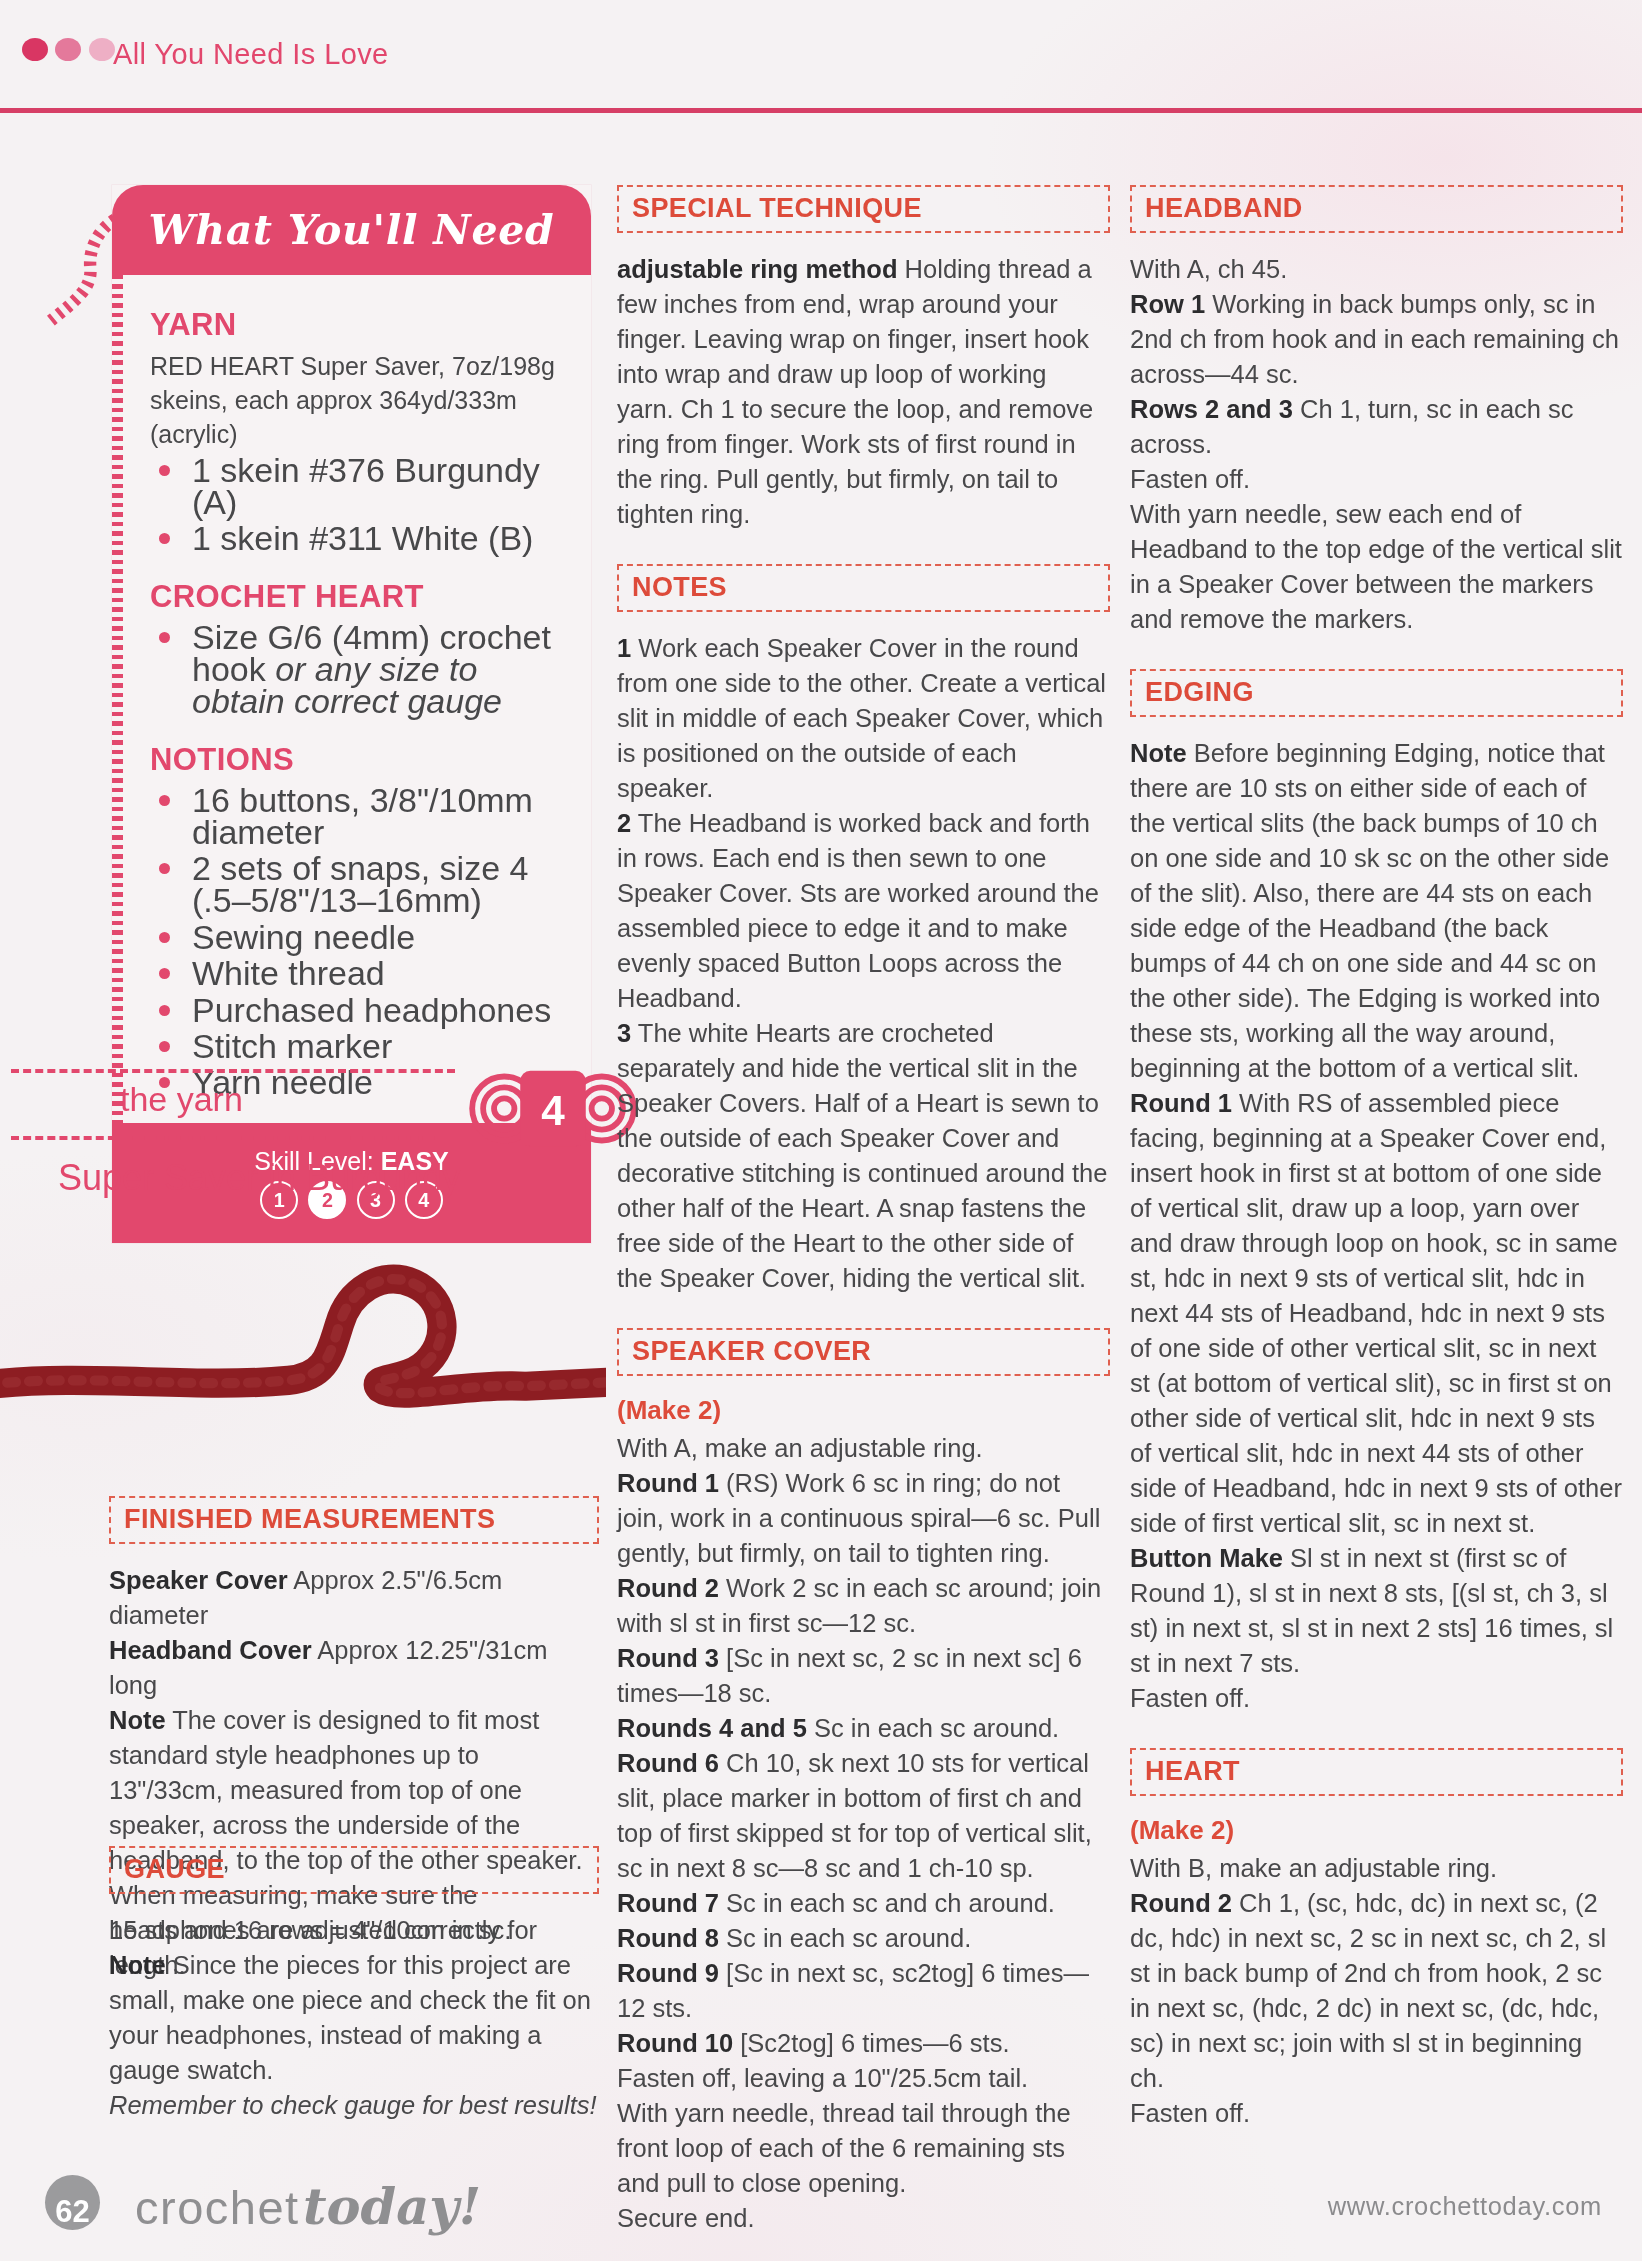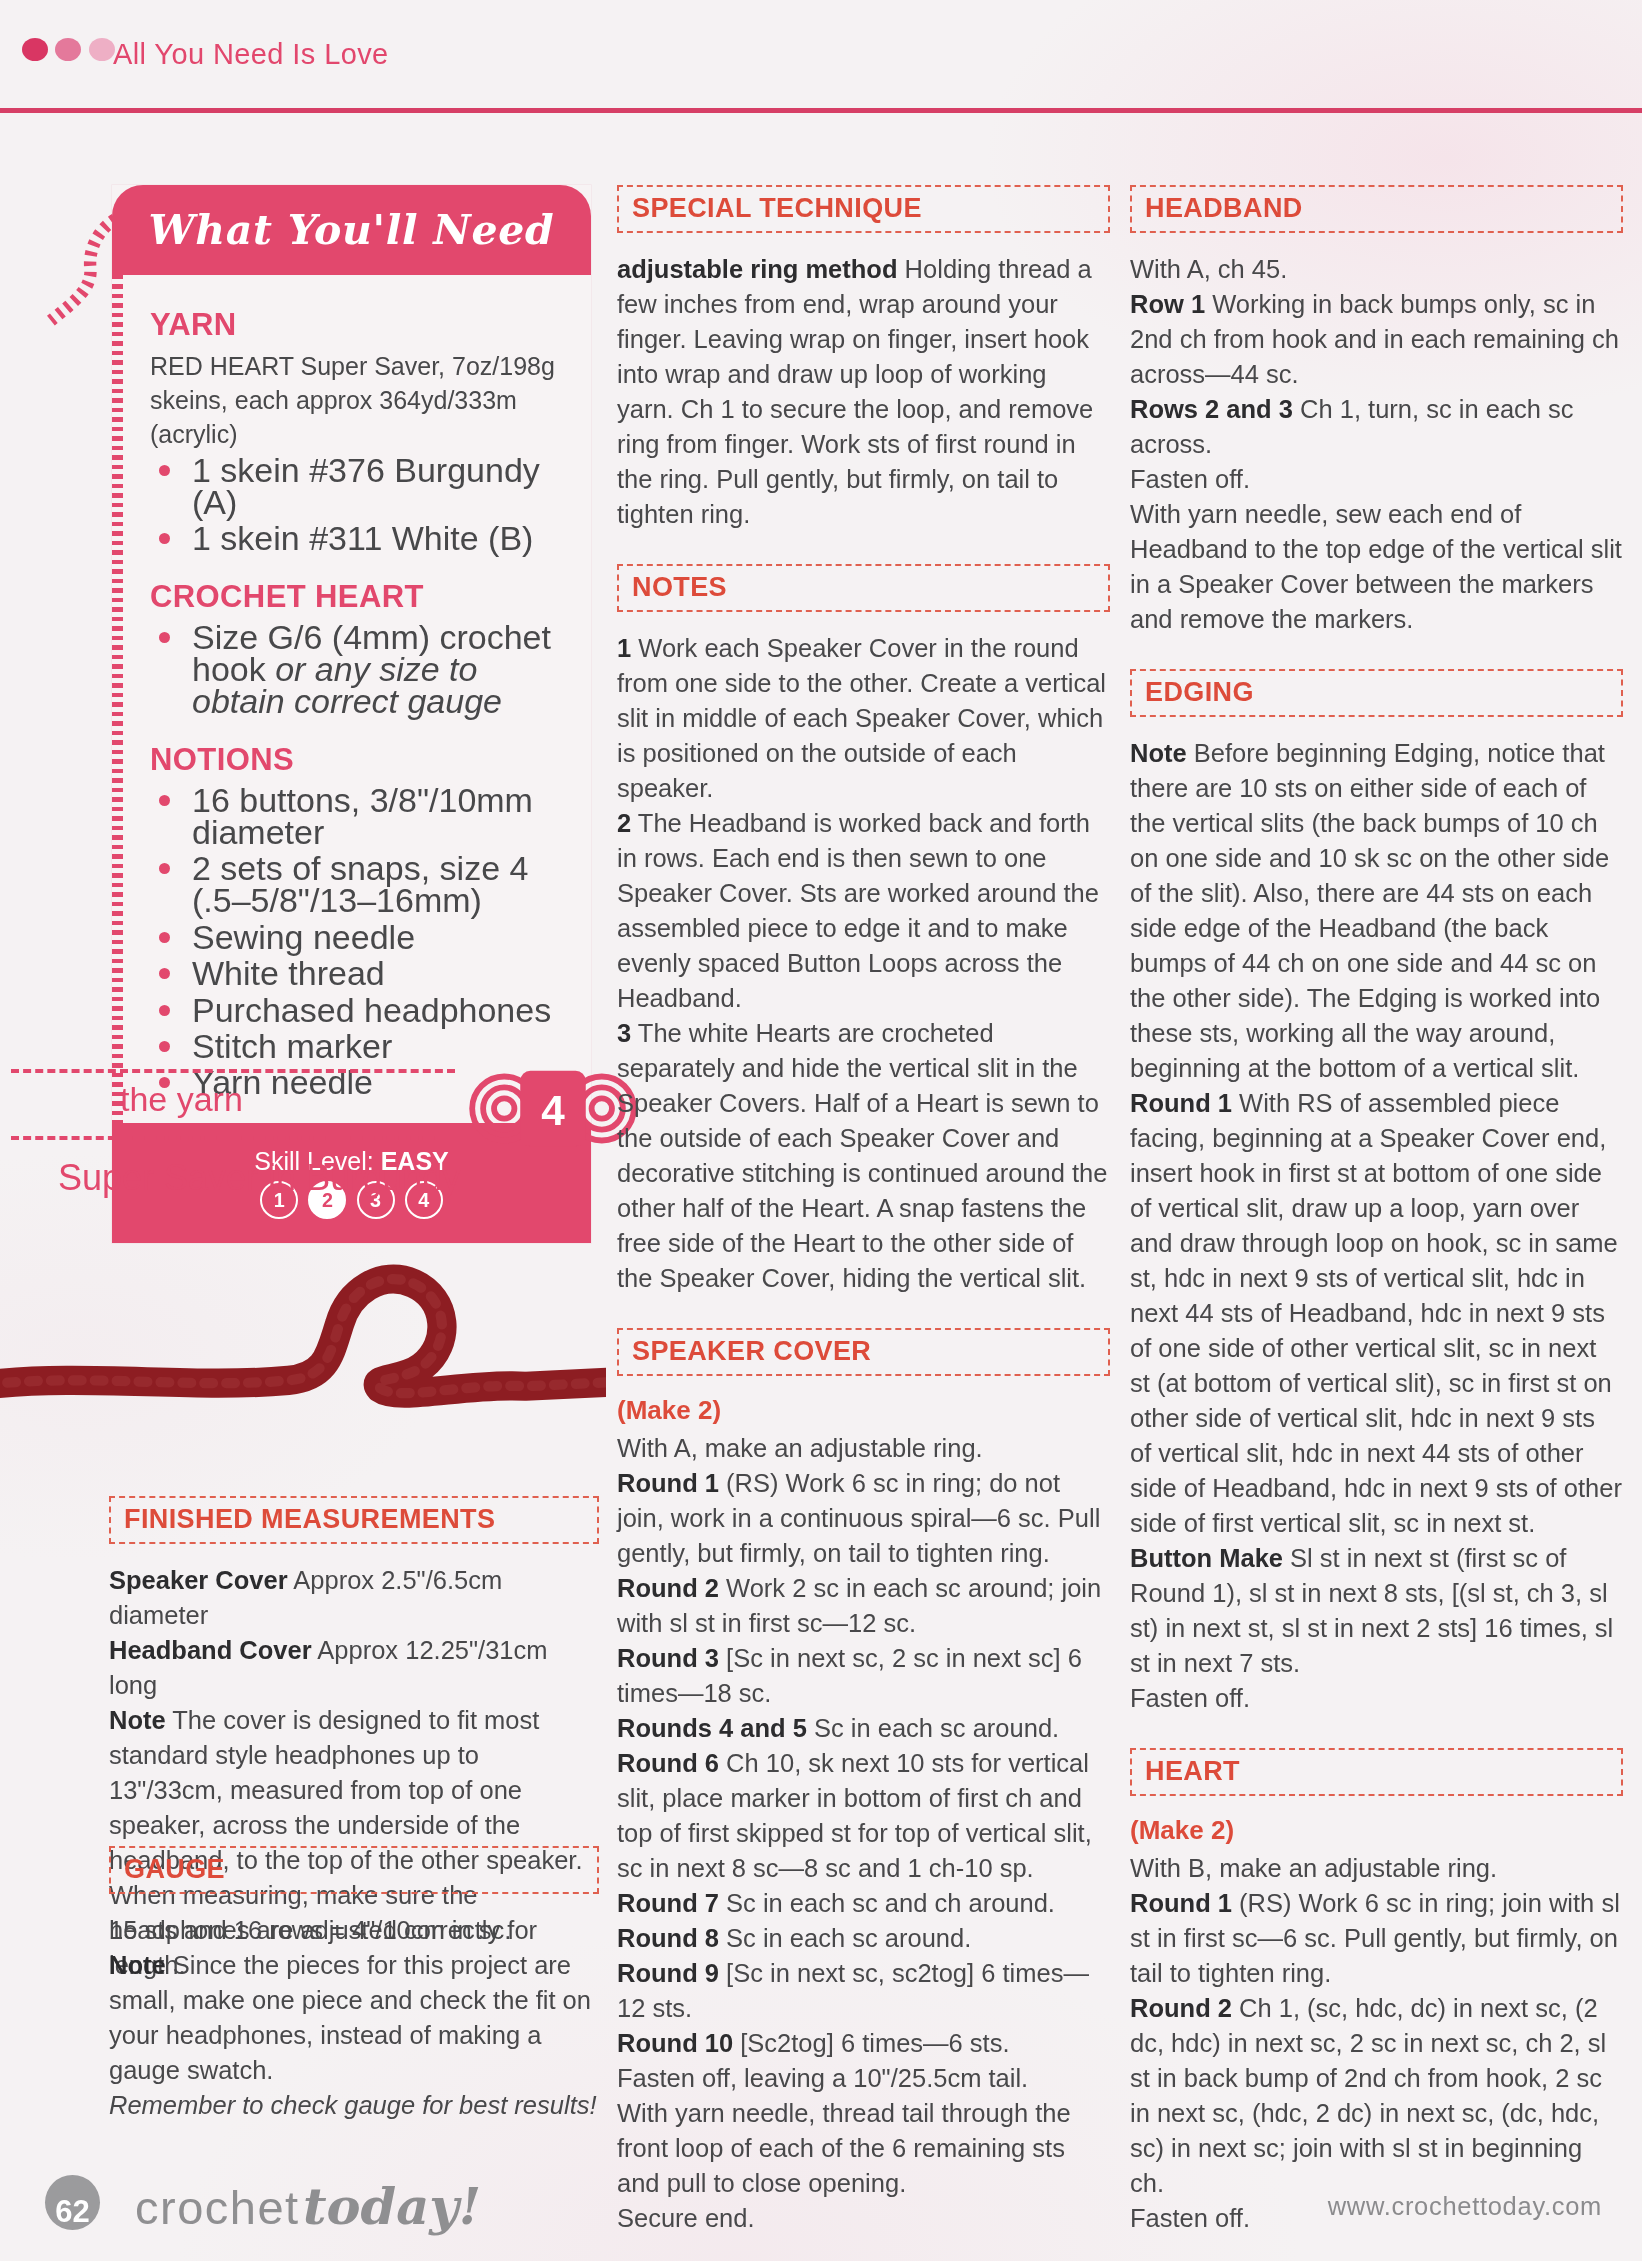--- a/index.html
+++ b/index.html
@@ -249,21 +249,20 @@
         </div>
     </div>
 
     <div class="pat-section">
       <div class="sec-box">
         <span class="sec-title">HEART</span>
       </div>
       <div class="sec-sub">(Make 2)</div>
       <div class="sec-body">
           <p>With B, make an adjustable ring.</p>
-          <p><b>Round 1</b> (RS) Work 6 sc in ring; join with sl st in first sc—6 sc. Pull gently, but firmly, on tail to tighten ring.</p>
           <p><b>Round 2</b> Ch 1, (sc, hdc, dc) in next sc, (2 dc, hdc) in next sc, 2 sc in next sc, ch 2, sl st in back bump of 2nd ch from hook, 2 sc in next sc, (hdc, 2 dc) in next sc, (dc, hdc, sc) in next sc; join with sl st in beginning ch.</p>
           <p>Fasten off.</p>
         </div>
     </div>
   </div>
 
   <div class="footer">
     <div class="pg-circle">
       <span>62</span>
     </div>

